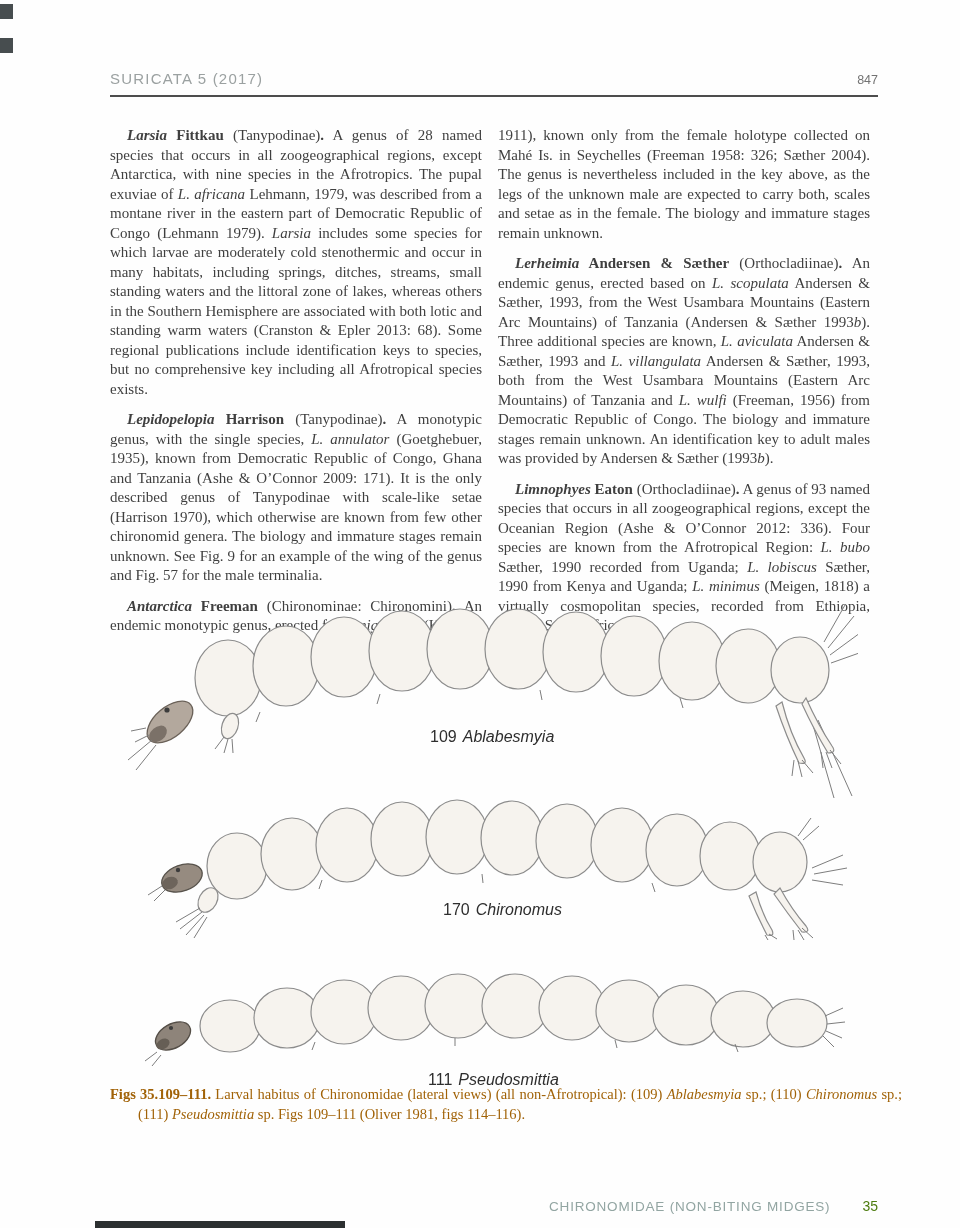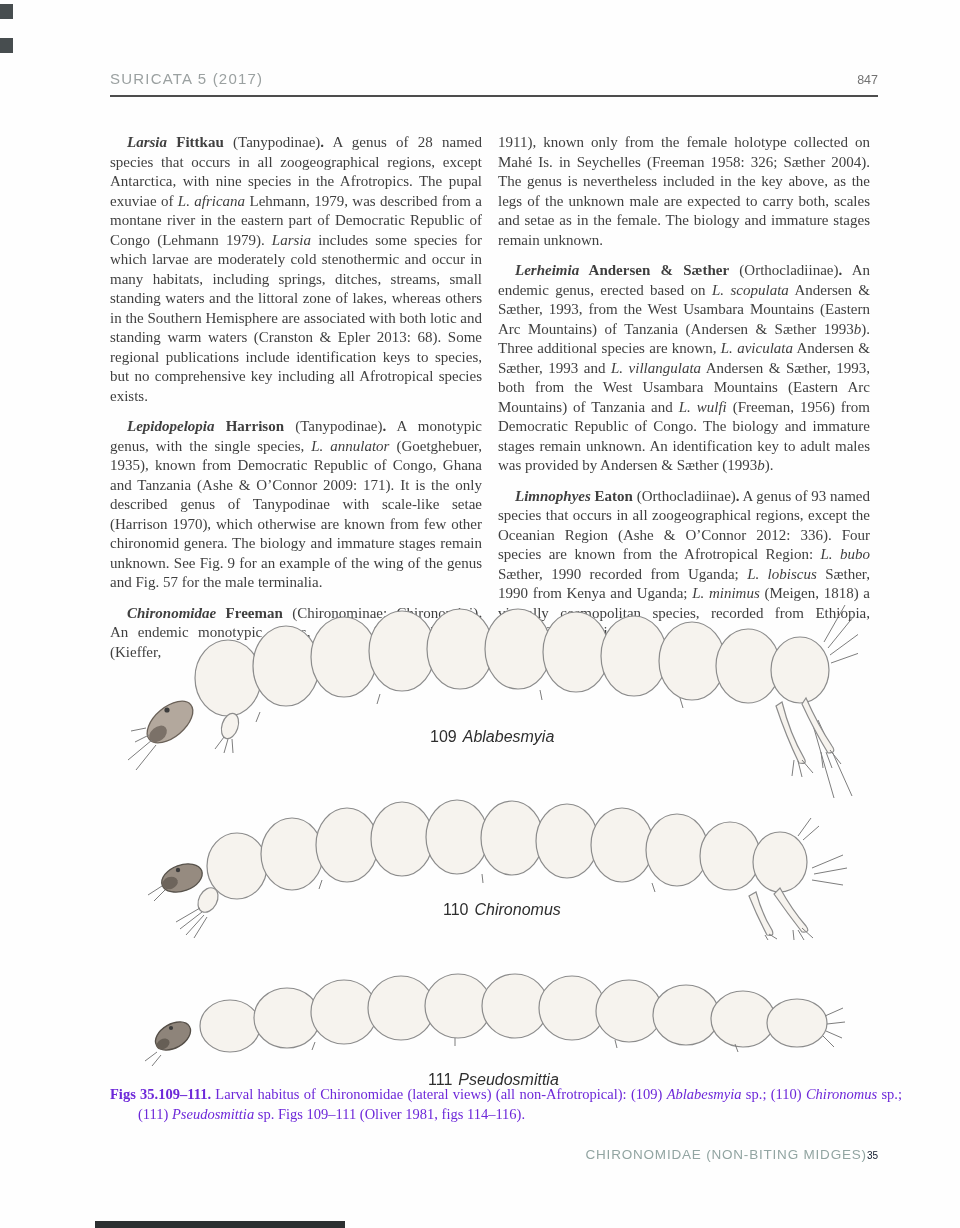--- a/index.html
+++ b/index.html
@@ -15,38 +15,38 @@
   
   .hdr{position:absolute;left:110px;top:70px;width:768px;display:flex;justify-content:space-between;align-items:baseline;}
   .hdr-title{font-family:"Liberation Sans",sans-serif;font-size:15px;letter-spacing:1.2px;color:#9ba1a1;}
   .hdr-page{font-family:"Liberation Sans",sans-serif;font-size:12.5px;color:#737373;}
   .hdr-rule{position:absolute;left:110px;top:95px;width:768px;border-top:2px solid #4d4d4d;}
 
   
   .col{position:absolute;top:122px;width:372px;color:#3f3f3f;font-size:15px;line-height:1.3;text-align:justify;}
   .col-left{left:110px;}
   .col-right{left:498px;}
-  .col p{margin:11px 0 11px 0;text-indent:17px;}
+  .col p{margin:4px 0 11px 0;text-indent:17px;}
   .col p.noindent{text-indent:0;}
   .seg-b{font-weight:bold;}
   .seg-i{font-style:italic;}
   .seg-bi{font-weight:bold;font-style:italic;}
 
   
   .fig{position:absolute;}
   .fig-label{position:absolute;font-family:"Liberation Sans",sans-serif;font-size:16px;color:#2e2e2e;white-space:nowrap;margin-top:22px;}
   .fig-label .num{margin-right:6px;}
   .fig-label .it{font-style:italic;}
 
-  .caption{position:absolute;left:110px;top:1085px;width:764px;font-size:14.5px;line-height:1.35;color:#6d28d9;padding-left:28px;text-indent:-28px;text-align:justify;}
-
-  
-  .ftr{position:absolute;right:82px;top:1147px;display:flex;align-items:baseline;font-family:"Liberation Sans",sans-serif;}
+  .caption{position:absolute;left:110px;top:1085px;width:764px;font-size:14.5px;line-height:1.35;color:#a16207;padding-left:28px;text-indent:-28px;text-align:justify;}
+
+  
+  .ftr{position:absolute;right:82px;top:1198px;display:flex;align-items:baseline;gap:20px;font-family:"Liberation Sans",sans-serif;}
   .ftr-title{font-size:13.5px;letter-spacing:0.8px;color:#92a5a2;}
-  .ftr-page{font-size:10px;color:#0f172a;}
+  .ftr-page{font-size:14px;color:#4d7c0f;margin-left:12px;}
 
   svg .seta{stroke:#7d7d7d;stroke-width:1;fill:none;}
 </style>
 </head>
 <body>
 
 <div class="page">
 
   <div class="mark mark-a"></div>
   <div class="mark mark-b"></div>
@@ -54,21 +54,21 @@
 
   <div class="hdr">
     <span class="hdr-title">SURICATA 5 (2017)</span>
     <span class="hdr-page">847</span>
   </div>
   <div class="hdr-rule"></div>
 
   <div class="col col-left">
     <p><span class="seg-bi">Larsia</span><span class="seg-b"> Fittkau</span><span> (Tanypodinae)</span><span class="seg-b">.</span><span> A genus of 28 named species that occurs in all zoogeographical regions, except Antarctica, with nine species in the Afrotropics. The pupal exuviae of </span><span class="seg-i">L. africana</span><span> Lehmann, 1979, was described from a montane river in the eastern part of Democratic Republic of Congo (Lehmann 1979). </span><span class="seg-i">Larsia</span><span> includes some species for which larvae are moderately cold stenothermic and occur in many habitats, including springs, ditches, streams, small standing waters and the littoral zone of lakes, whereas others in the Southern Hemisphere are associated with both lotic and standing warm waters (Cranston &amp; Epler 2013: 68). Some regional publications include identification keys to species, but no comprehensive key including all Afrotropical species exists.</span></p>
     <p><span class="seg-bi">Lepidopelopia</span><span class="seg-b"> Harrison</span><span> (Tanypodinae)</span><span class="seg-b">.</span><span> A monotypic genus, with the single species, </span><span class="seg-i">L. annulator</span><span> (Goetghebuer, 1935), known from Democratic Republic of Congo, Ghana and Tanzania (Ashe &amp; O’Connor 2009: 171). It is the only described genus of Tanypodinae with scale-like setae (Harrison 1970), which otherwise are known from few other chironomid genera. The biology and immature stages remain unknown. See Fig. 9 for an example of the wing of the genus and Fig. 57 for the male terminalia.</span></p>
-    <p><span class="seg-bi">Chironomidae</span><span class="seg-b"> Freeman</span><span> (Chironominae: Chironomini)</span><span class="seg-b">.</span><span> An endemic monotypic genus, erected for </span><span class="seg-i">L. nigratipes</span><span> (Kieffer,</span></p>
+    <p><span class="seg-bi">Antarctica</span><span class="seg-b"> Freeman</span><span> (Chironominae: Chironomini)</span><span class="seg-b">.</span><span> An endemic monotypic genus, erected for </span><span class="seg-i">L. nigratipes</span><span> (Kieffer,</span></p>
   </div>
 
   <div class="col col-right">
     <p class="noindent"><span>1911), known only from the female holotype collected on Mahé Is. in Seychelles (Freeman 1958: 326; Sæther 2004). The genus is nevertheless included in the key above, as the legs of the unknown male are expected to carry both, scales and setae as in the female. The biology and immature stages remain unknown.</span></p>
     <p><span class="seg-bi">Lerheimia</span><span class="seg-b"> Andersen &amp; Sæther</span><span> (Orthocladiinae)</span><span class="seg-b">.</span><span> An endemic genus, erected based on </span><span class="seg-i">L. scopulata</span><span> Andersen &amp; Sæther, 1993, from the West Usambara Mountains (Eastern Arc Mountains) of Tanzania (Andersen &amp; Sæther 1993</span><span class="seg-i">b</span><span>). Three additional species are known, </span><span class="seg-i">L. aviculata</span><span> Andersen &amp; Sæther, 1993 and </span><span class="seg-i">L. villangulata</span><span> Andersen &amp; Sæther, 1993, both from the West Usambara Mountains (Eastern Arc Mountains) of Tanzania and </span><span class="seg-i">L. wulfi</span><span> (Freeman, 1956) from Democratic Republic of Congo. The biology and immature stages remain unknown. An identification key to adult males was provided by Andersen &amp; Sæther (1993</span><span class="seg-i">b</span><span>).</span></p>
     <p><span class="seg-bi">Limnophyes</span><span class="seg-b"> Eaton</span><span> (Orthocladiinae)</span><span class="seg-b">.</span><span> A genus of 93 named species that occurs in all zoogeographical regions, except the Oceanian Region (Ashe &amp; O’Connor 2012: 336). Four species are known from the Afrotropical Region: </span><span class="seg-i">L. bubo</span><span> Sæther, 1990 recorded from Uganda; </span><span class="seg-i">L. lobiscus</span><span> Sæther, 1990 from Kenya and Uganda; </span><span class="seg-i">L. minimus</span><span> (Meigen, 1818) a virtually cosmopolitan species, recorded from Ethiopia, Kenya, South Africa</span></p>
   </div>
 
   <svg class="fig" style="left:118px;top:600px;" width="740" height="205" viewBox="0 0 740 205">
     <g stroke="#7d7d7d" stroke-width="1" fill="none">
@@ -172,21 +172,21 @@
           <path d="M53,94 L42,105"></path>
       </g>
     </g>
     <g class="seta">
       <path d="M210,84 l-3,9"></path>
         <path d="M370,78 l1,9"></path>
         <path d="M540,87 l3,9"></path>
     </g>
   </svg>
   <div class="fig-label" style="left:443px;top:879px;">
-    <span class="num">110</span><span class="it">Chironomus</span>
+    <span class="num">170</span><span class="it">Chironomus</span>
   </div>
 
   <svg class="fig" style="left:115px;top:968px;" width="750" height="105" viewBox="0 0 750 105">
     <g fill="#f6f3ee" stroke="#8c8c8c" stroke-width="1.2">
       <ellipse cx="115" cy="58" rx="30" ry="26"></ellipse>
       <ellipse cx="172" cy="50" rx="33" ry="30"></ellipse>
       <ellipse cx="229" cy="44" rx="33" ry="32"></ellipse>
       <ellipse cx="286" cy="40" rx="33" ry="32"></ellipse>
       <ellipse cx="343" cy="38" rx="33" ry="32"></ellipse>
       <ellipse cx="400" cy="38" rx="33" ry="32"></ellipse>

